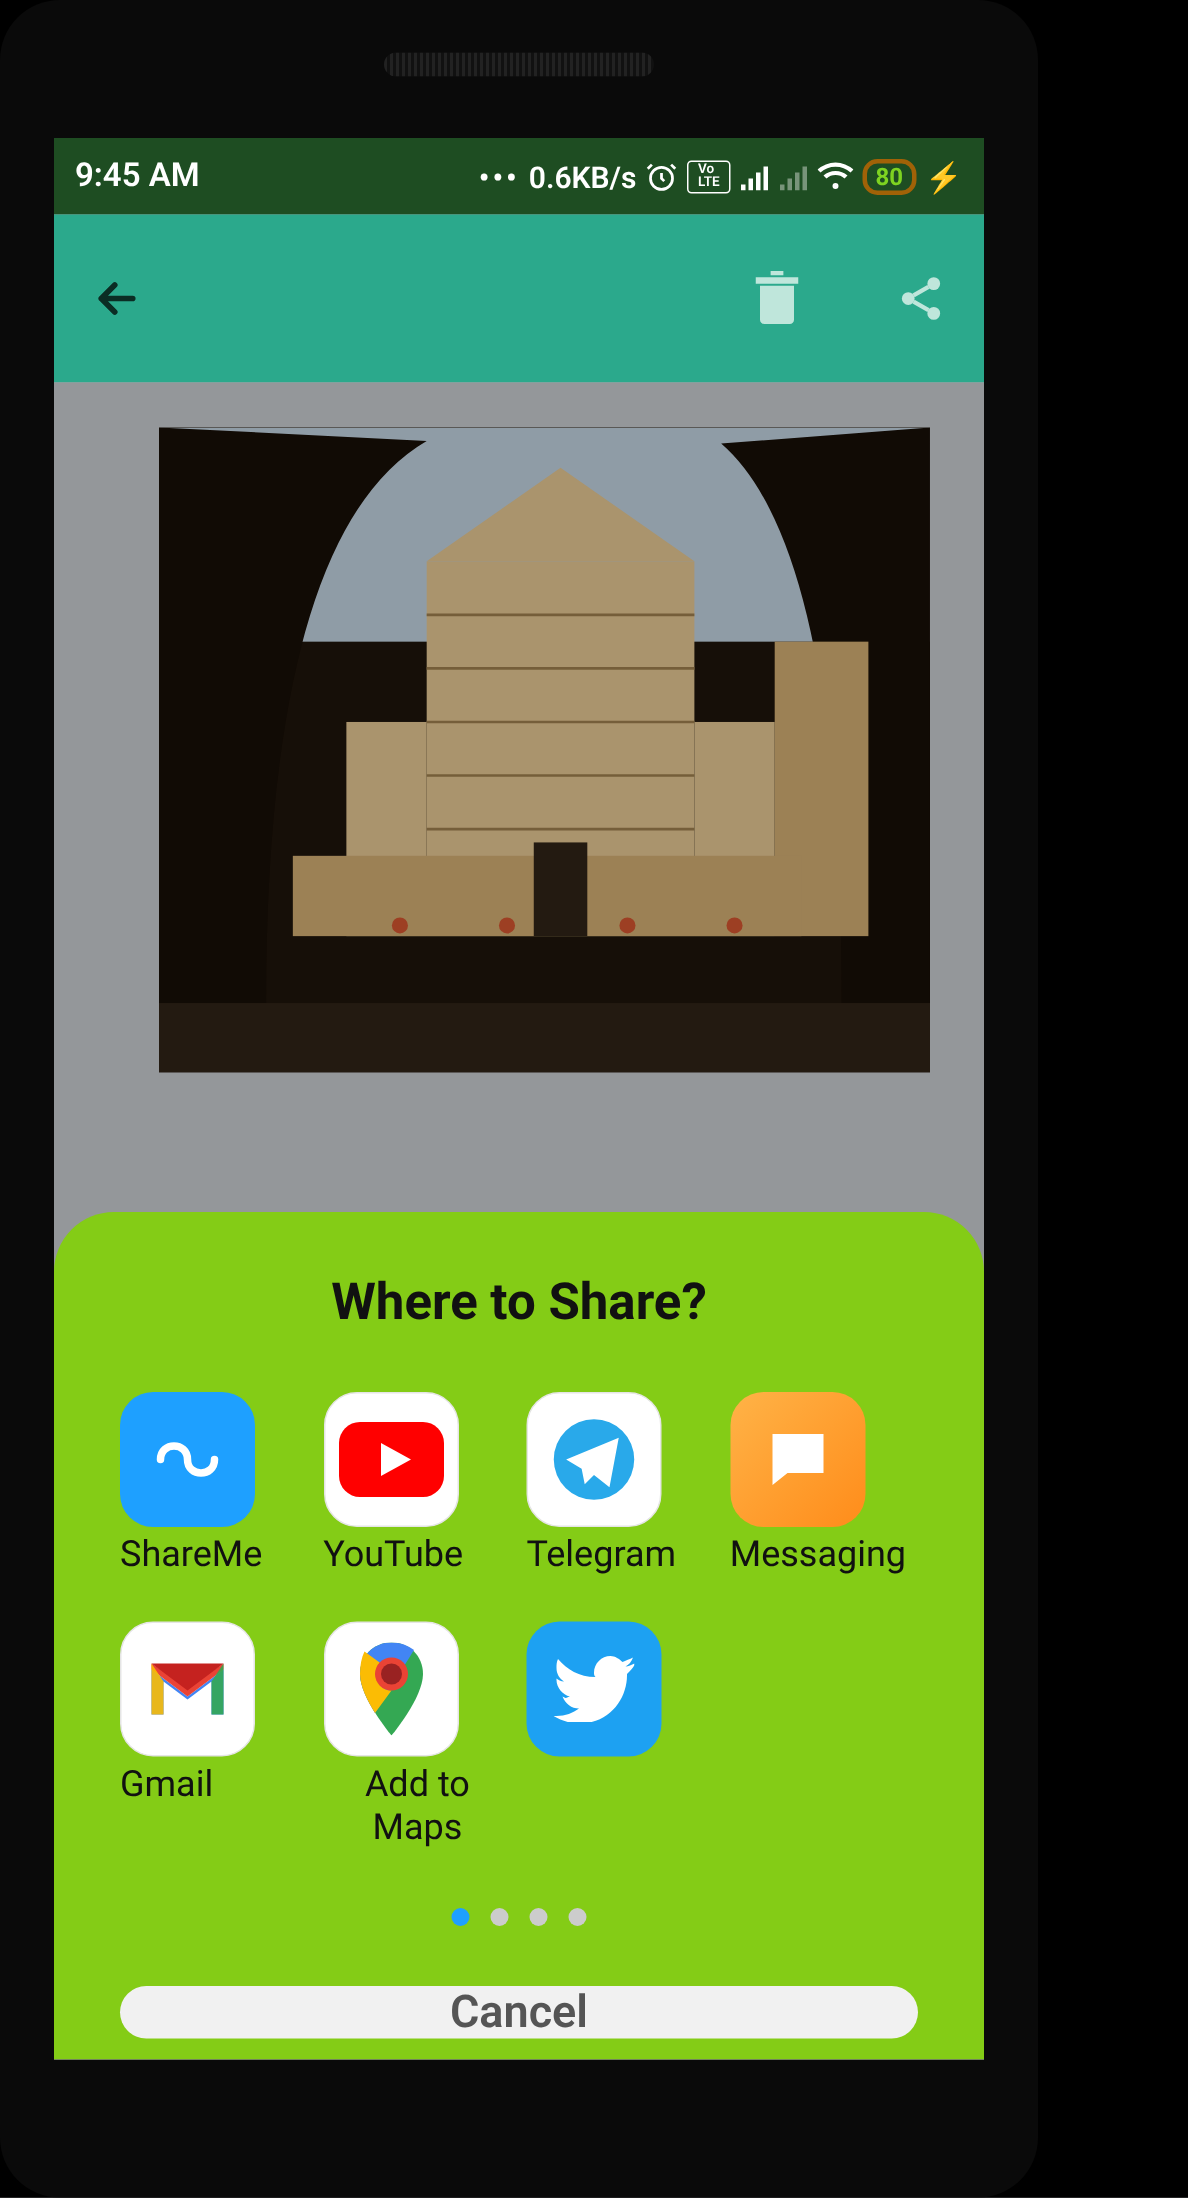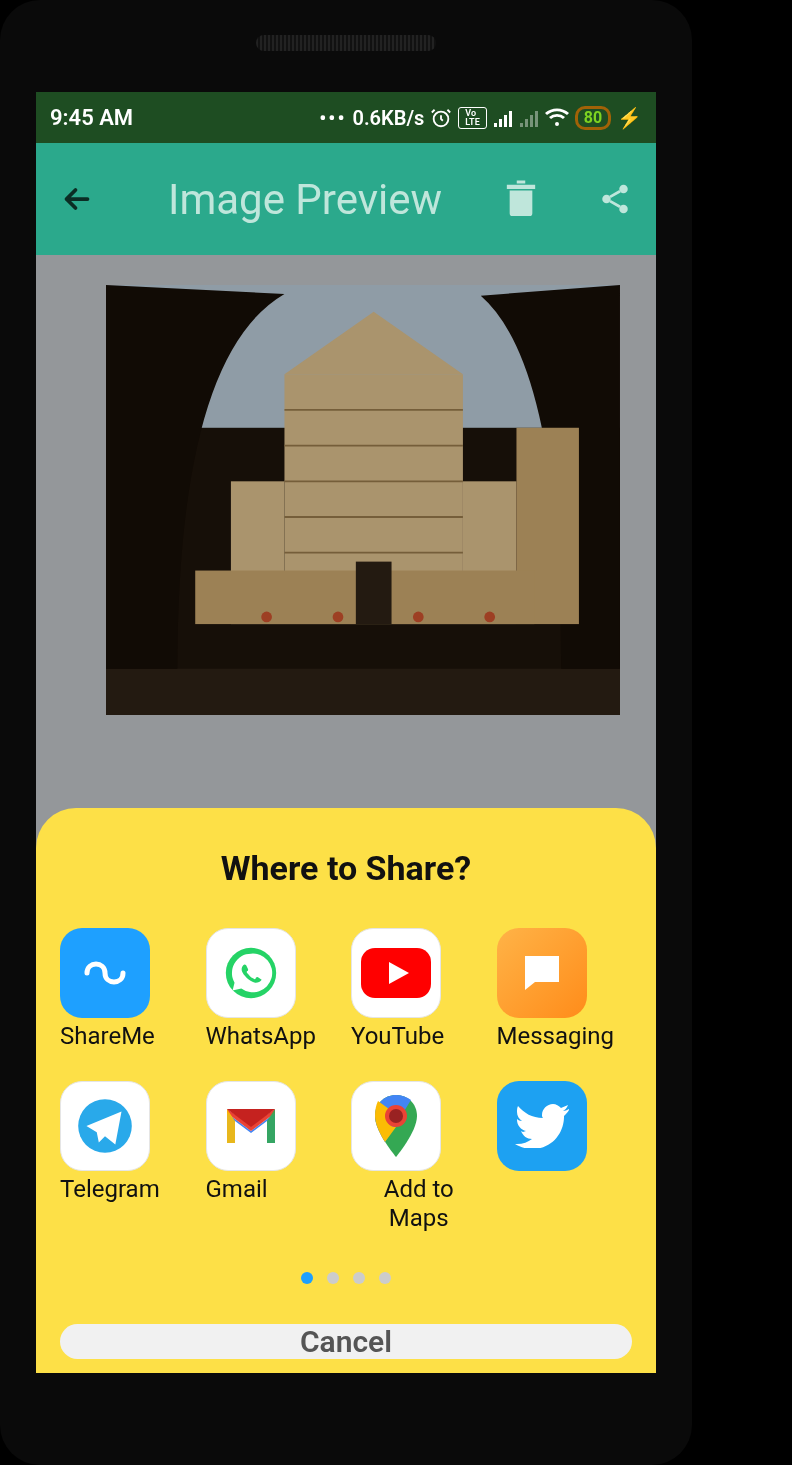--- a/index.html
+++ b/index.html
@@ -39,22 +39,22 @@
   .preview-img {
     position:absolute; top:30px; left:70px; right:36px; height:430px;
     background:#2a1f14; overflow:hidden;
   }
   .arch { position:absolute; inset:0; }
   
   .scrim { position:absolute; inset:0; background:rgba(0,0,0,0.15); }
   
   .share-sheet {
     position:absolute; left:0; right:0; bottom:0; top:553px;
-    background:#fde047; border-top-left-radius:40px; border-top-right-radius:40px;
-    padding: 40px 24px 30px; display:flex; flex-direction:column;
+    background:#84cc16; border-top-left-radius:40px; border-top-right-radius:40px;
+    padding: 40px 44px 30px; display:flex; flex-direction:column;
   }
   .share-title { text-align:center; font-size:34px; font-weight:700; color:#111; margin-bottom:40px; }
   .grid { display:grid; grid-template-columns: repeat(4,1fr); gap: 30px 10px; }
   .share-item { display:flex; flex-direction:column; align-items:flex-start; gap:4px; cursor:pointer; }
   .share-item .icon { width:90px; height:90px; border-radius:22px; display:flex; align-items:center; justify-content:center; }
   .icon.bordered { border:1px solid #e5e5e5; background:#fff; }
   .share-item .label { font-size:24px; color:#111; text-align:center; line-height:1.2; }
   .dots { display:flex; justify-content:center; gap:14px; margin-top:40px; }
   .dot { width:12px; height:12px; border-radius:50%; background:#ccc; }
   .dot.active { background:#1ea0ff; }
@@ -104,21 +104,20 @@
         <span style="color:#fff;">⚡</span>
       </div>
     </div>
 
     <div class="app-bar">
       <div class="icon-btn">
         <svg width="36" height="36" viewBox="0 0 24 24" fill="none" stroke="#0b2d24" stroke-width="2.5" stroke-linecap="round" stroke-linejoin="round">
             <path d="M19 12H5M11 18l-6-6 6-6"></path>
           </svg>
       </div>
-      <div class="title">Image Preview</div>
       <div class="spacer"></div>
       <div class="icon-btn">
         <svg width="34" height="40" viewBox="0 0 24 28" fill="#bfe6db">
             <path d="M4 8h16v16a2 2 0 01-2 2H6a2 2 0 01-2-2zM2 4h20v3H2zM9 1h6v2H9z"></path>
           </svg>
       </div>
       <div class="icon-btn" style="margin-left:20px;">
         <svg width="34" height="34" viewBox="0 0 24 24" fill="#bfe6db">
             <circle cx="18" cy="5" r="3"></circle>
             <circle cx="6" cy="12" r="3"></circle>
@@ -171,57 +170,48 @@
 
           <div class="share-item">
             <div class="icon" style="background:#1ea0ff;">
               <svg width="56" height="56" viewBox="0 0 56 56" fill="none" stroke="#fff" stroke-width="5" stroke-linecap="round">
                   <path d="M10 28c0-12 18-12 18 0s18 12 18 0"></path>
                 </svg>
             </div>
             <div class="label">ShareMe</div>
           </div>
 
-          <div class="share-item">
-            <div class="icon bordered">
-              <svg width="62" height="62" viewBox="0 0 64 64">
-                  <circle cx="32" cy="32" r="26" fill="#25D366"></circle>
-                  <path fill="#fff" d="M32 12a20 20 0 00-17 30l-2 8 9-2A20 20 0 1032 12zm11 27c-1 2-4 3-6 3-4 0-11-5-14-11-1-2-1-5 1-7 1-1 2-1 3 0l2 4c0 1 0 2-1 2-1 1 0 2 1 3 2 3 4 4 6 5 1 1 2 0 2-1 1-1 2-1 3 0l3 2c1 0 1 0 0 0z"></path>
-                </svg>
-            </div>
-            <div class="label">WhatsApp</div>
-          </div>
 
           <div class="share-item">
             <div class="icon bordered">
               <svg width="70" height="50" viewBox="0 0 70 50">
                   <rect width="70" height="50" rx="14" fill="#FF0000"></rect>
                   <polygon points="28,14 28,36 48,25" fill="#fff"></polygon>
                 </svg>
             </div>
             <div class="label">YouTube</div>
           </div>
 
           <div class="share-item">
+            <div class="icon bordered">
+              <svg width="66" height="66" viewBox="0 0 64 64">
+                  <circle cx="32" cy="32" r="26" fill="#29A9EA"></circle>
+                  <path fill="#fff" d="M14 32l34-14-6 32-10-8-6 6-2-10z"></path>
+                </svg>
+            </div>
+            <div class="label">Telegram</div>
+          </div>
+
+          <div class="share-item">
             <div class="icon" style="background:linear-gradient(135deg,#ffb347,#ff8c1a);">
               <svg width="50" height="50" viewBox="0 0 50 50">
                   <path fill="#fff" d="M8 8h34v26H18l-10 8z"></path>
                 </svg>
             </div>
             <div class="label">Messaging</div>
-          </div>
-
-          <div class="share-item">
-            <div class="icon bordered">
-              <svg width="66" height="66" viewBox="0 0 64 64">
-                  <circle cx="32" cy="32" r="26" fill="#29A9EA"></circle>
-                  <path fill="#fff" d="M14 32l34-14-6 32-10-8-6 6-2-10z"></path>
-                </svg>
-            </div>
-            <div class="label">Telegram</div>
           </div>
 
           <div class="share-item">
             <div class="icon bordered">
               <svg width="60" height="46" viewBox="0 0 60 46">
                   <path fill="#4285F4" d="M6 10v30h8V18l16 12 16-12v22h8V10L30 28z"></path>
                   <path fill="#EA4335" d="M6 10l24 18 24-18v-4L30 22 6 6z"></path>
                   <path fill="#FBBC04" d="M6 6v34h8V18z" opacity=".9"></path>
                   <path fill="#34A853" d="M54 6v34h-8V18z" opacity=".9"></path>
                   <path fill="#C5221F" d="M6 6l24 18L54 6H6z"></path>

